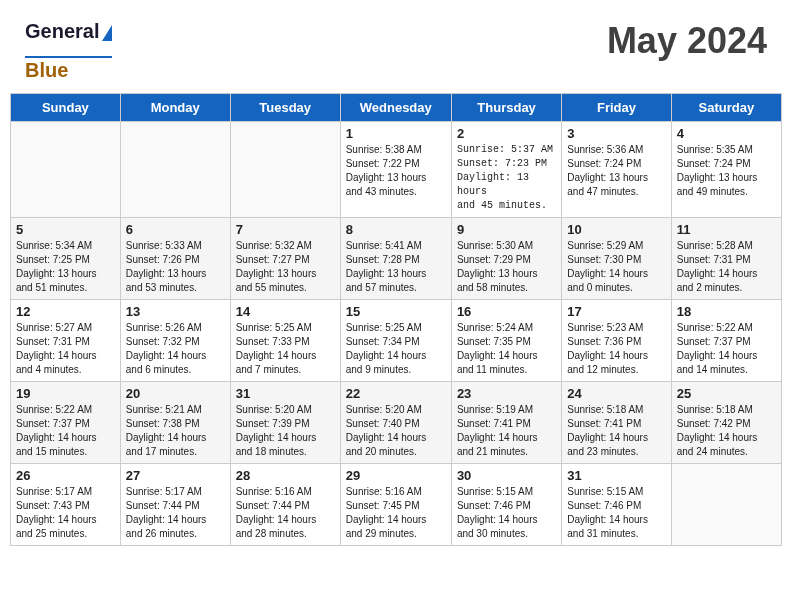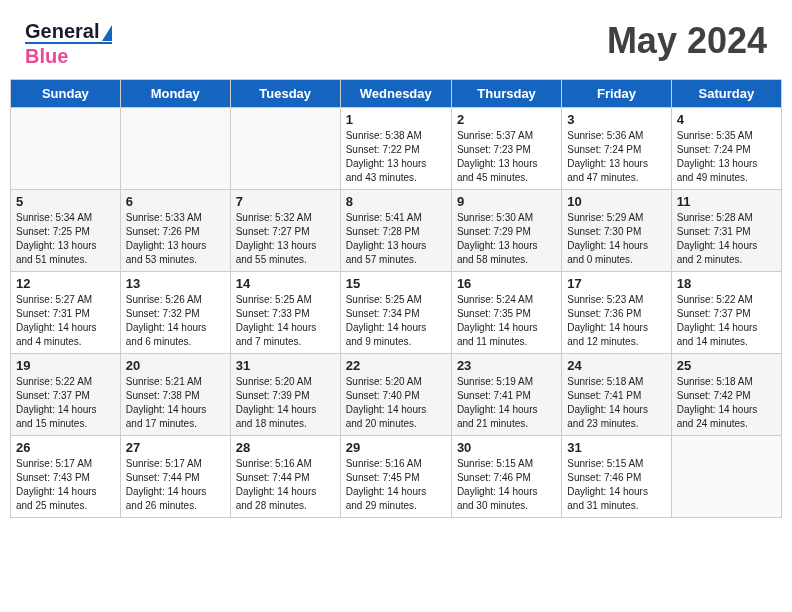--- a/index.html
+++ b/index.html
@@ -84,23 +84,23 @@
       align-items: center;
       gap: 2px;
     }
   </style>
 </head>
 <body>
 
 <div class="header">
   <div class="logo">
     <div class="logo-wrapper">
-      <div style="display:flex;flex-direction:column;line-height:1.1;">
+      <div style="display:flex;flex-direction:column;line-height:1.1;gap:14px;">
         <span style="font-size:20px;font-weight:bold;color:#1a1a2e;">General<span style="display:inline-block;width:0;height:0;border-left:10px solid transparent;border-right:0px solid transparent;border-bottom:16px solid #1565c0;margin-left:3px;vertical-align:middle;"></span></span>
-        <span style="font-size:20px;font-weight:bold;color:#ec4899;border-top:2px solid #1565c0;padding-top:1px;">Blue</span>
+        <span style="font-size:20px;font-weight:bold;color:#a16207;border-top:2px solid #1565c0;padding-top:1px;">Blue</span>
       </div>
     </div>
   </div>
   <div class="month-title">
     <h1>May 2024</h1>
   </div>
 </div>
 
 <table class="calendar">
   <thead>
@@ -121,21 +121,21 @@
         <td class="empty-cell"></td>
         <td>
           <span class="day-num">1</span>
           <div class="day-info" style="white-space: pre-line;">Sunrise: 5:38 AM
 Sunset: 7:22 PM
 Daylight: 13 hours
 and 43 minutes.</div>
         </td>
         <td>
           <span class="day-num">2</span>
-          <div class="day-info" style="white-space: pre-line;">Sunrise: 5:37 AM
+          <div class="day-info" style="white-space: pre-line; font-family: Liberation Mono, monospace;">Sunrise: 5:37 AM
 Sunset: 7:23 PM
 Daylight: 13 hours
 and 45 minutes.</div>
         </td>
         <td>
           <span class="day-num">3</span>
           <div class="day-info" style="white-space: pre-line;">Sunrise: 5:36 AM
 Sunset: 7:24 PM
 Daylight: 13 hours
 and 47 minutes.</div>

